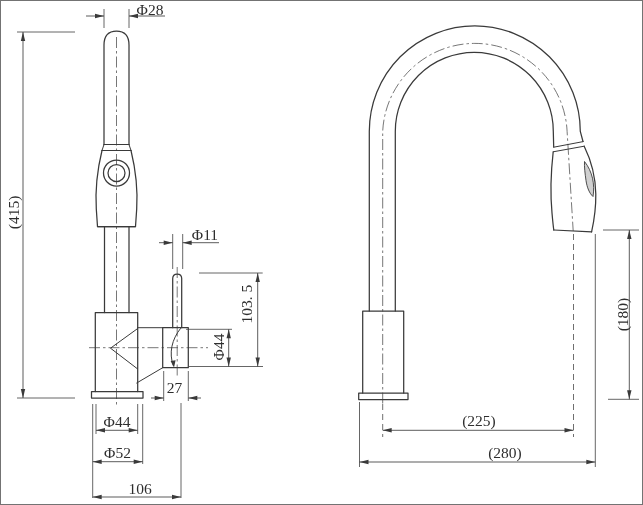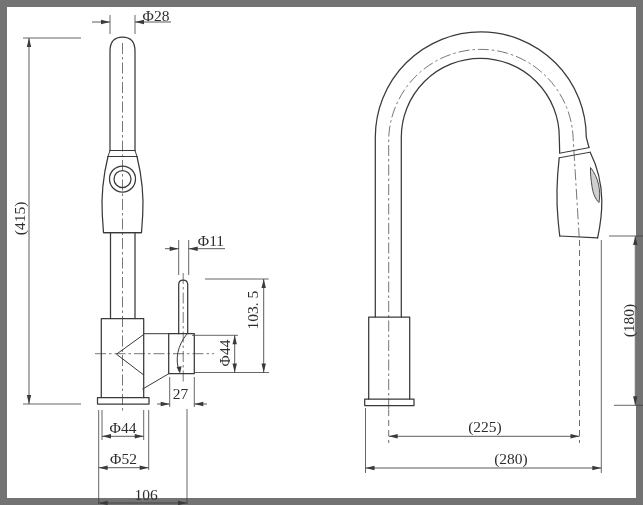--- a/index.html
+++ b/index.html
@@ -1,20 +1,20 @@
 <!DOCTYPE html>
 <html><head>
 <meta charset="utf-8">
 <style>
   html,body{margin:0;padding:0;background:#ffffff;}
   .canvas{
     position:relative;
     width:643px;height:505px;
     background:#ffffff;
-    border:7px solid #737373;
+    border:1px solid #737373;
     box-sizing:border-box;
     font-family:"Liberation Serif", serif;
   }
   svg{display:block;}
   .outline{stroke:#3a3a3a;stroke-width:1.25;fill:none;stroke-linecap:round;stroke-linejoin:round;}
   .outline-thin{stroke:#3a3a3a;stroke-width:1;fill:none;stroke-linecap:round;}
   .dim{stroke:#3f3f3f;stroke-width:0.85;fill:none;}
   .ext{stroke:#3f3f3f;stroke-width:0.8;fill:none;}
   .ext-dash{stroke:#4a4a4a;stroke-width:0.8;fill:none;stroke-dasharray:6 4;}
   .cl{stroke:#4a4a4a;stroke-width:0.75;fill:none;stroke-dasharray:11 3 2.5 3;}

